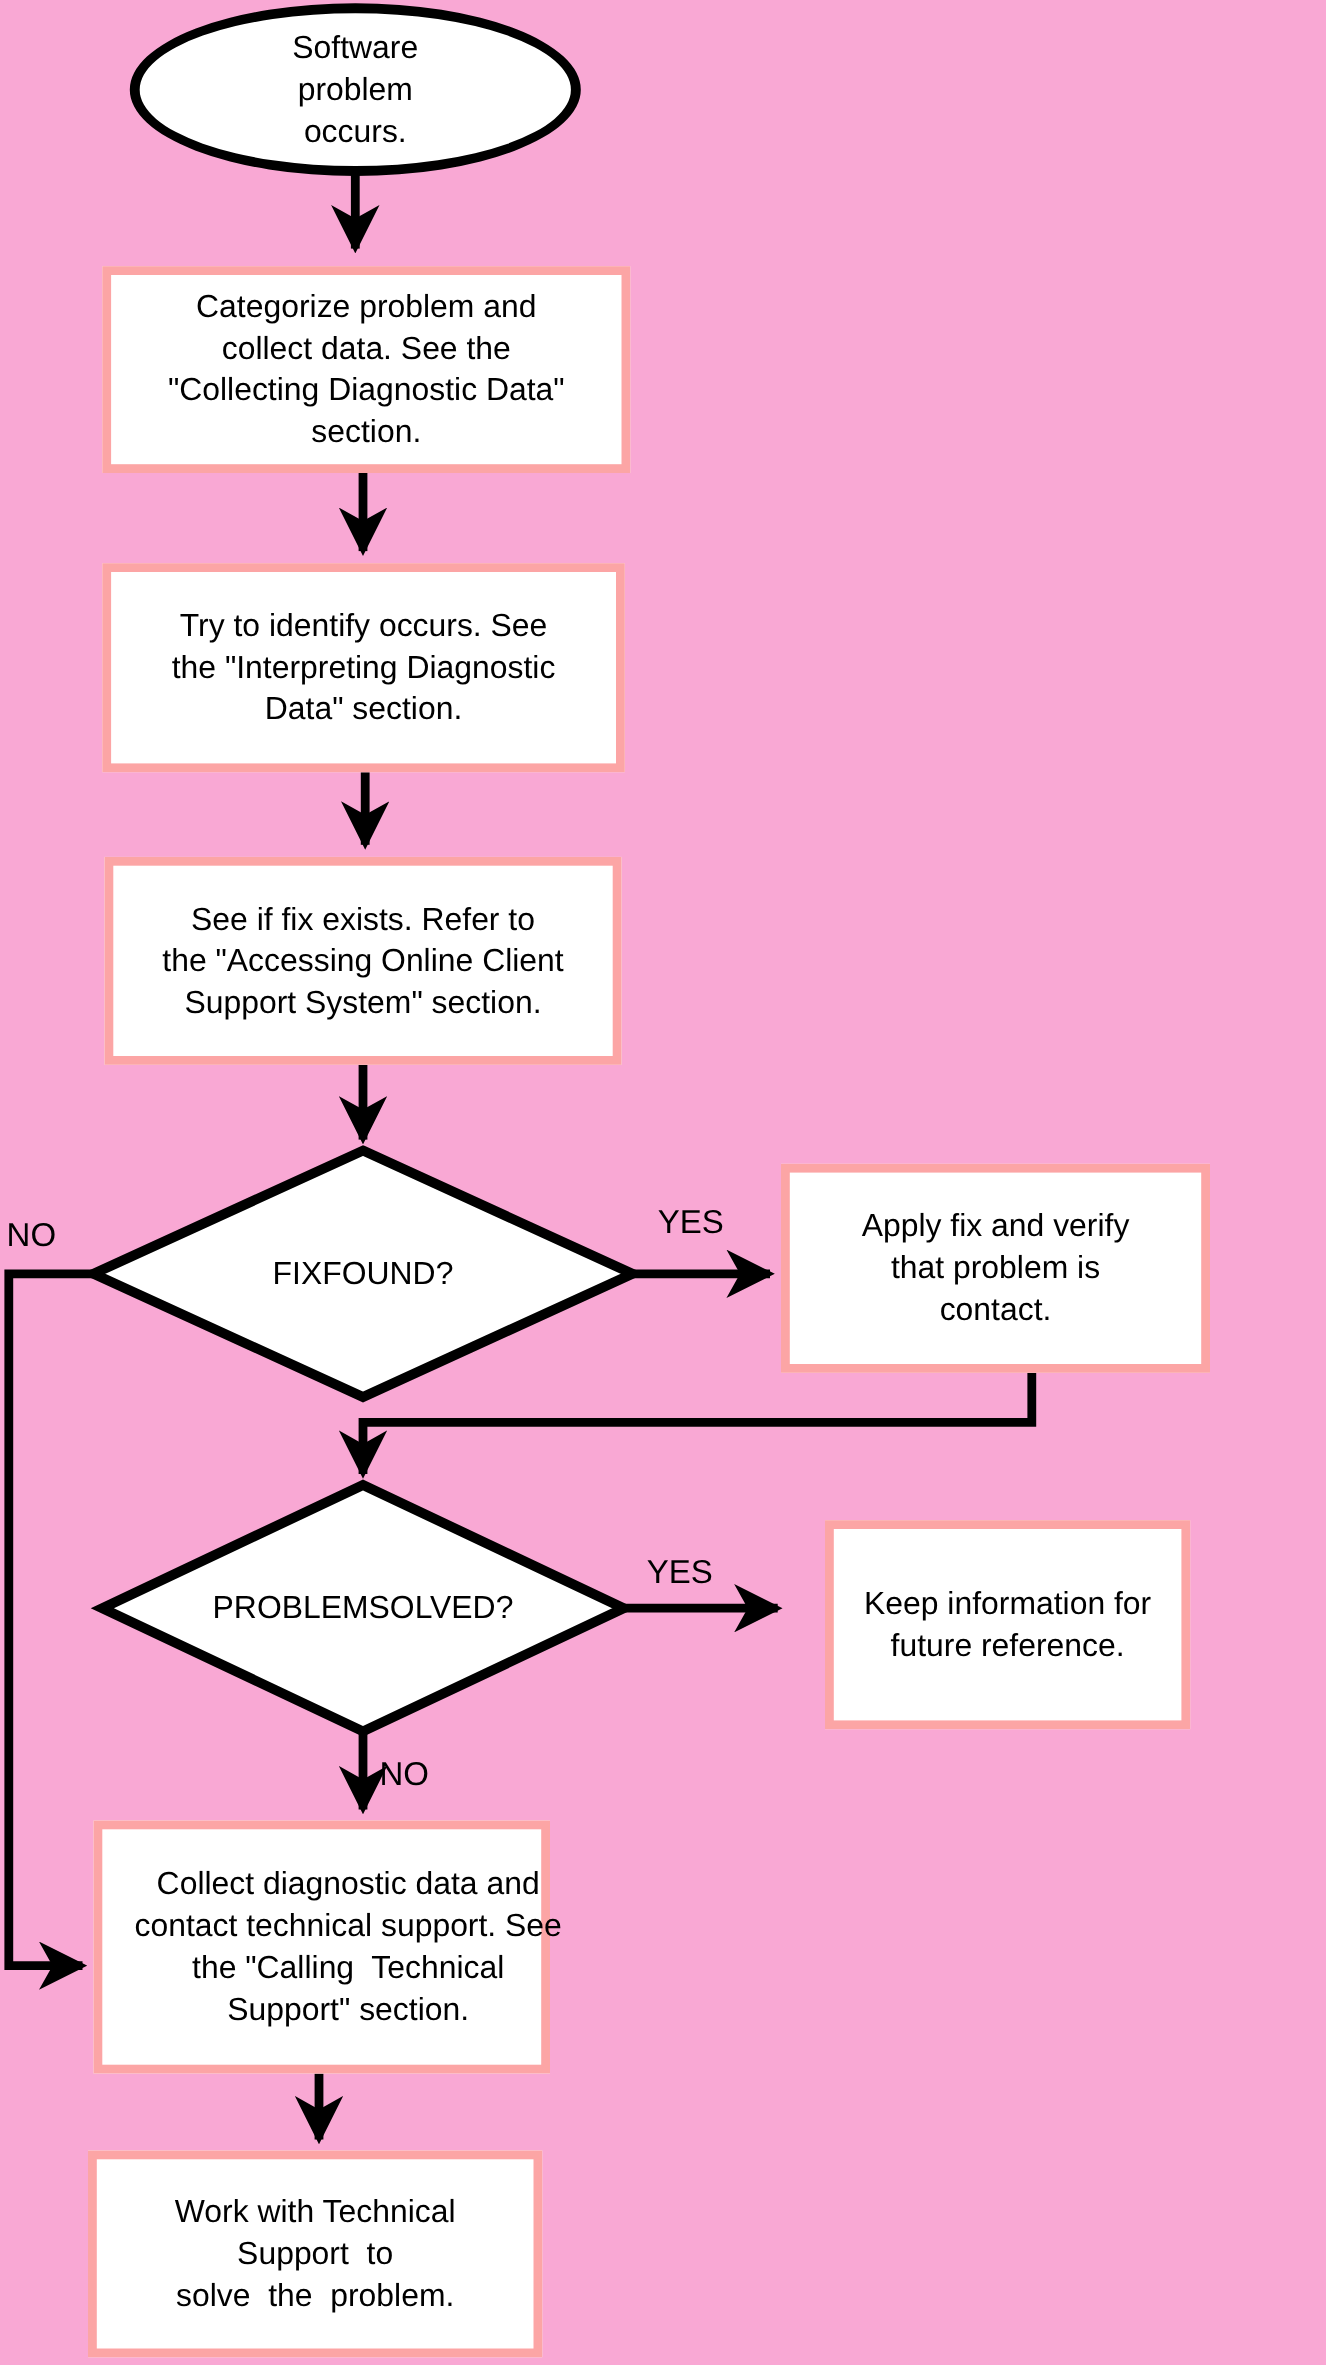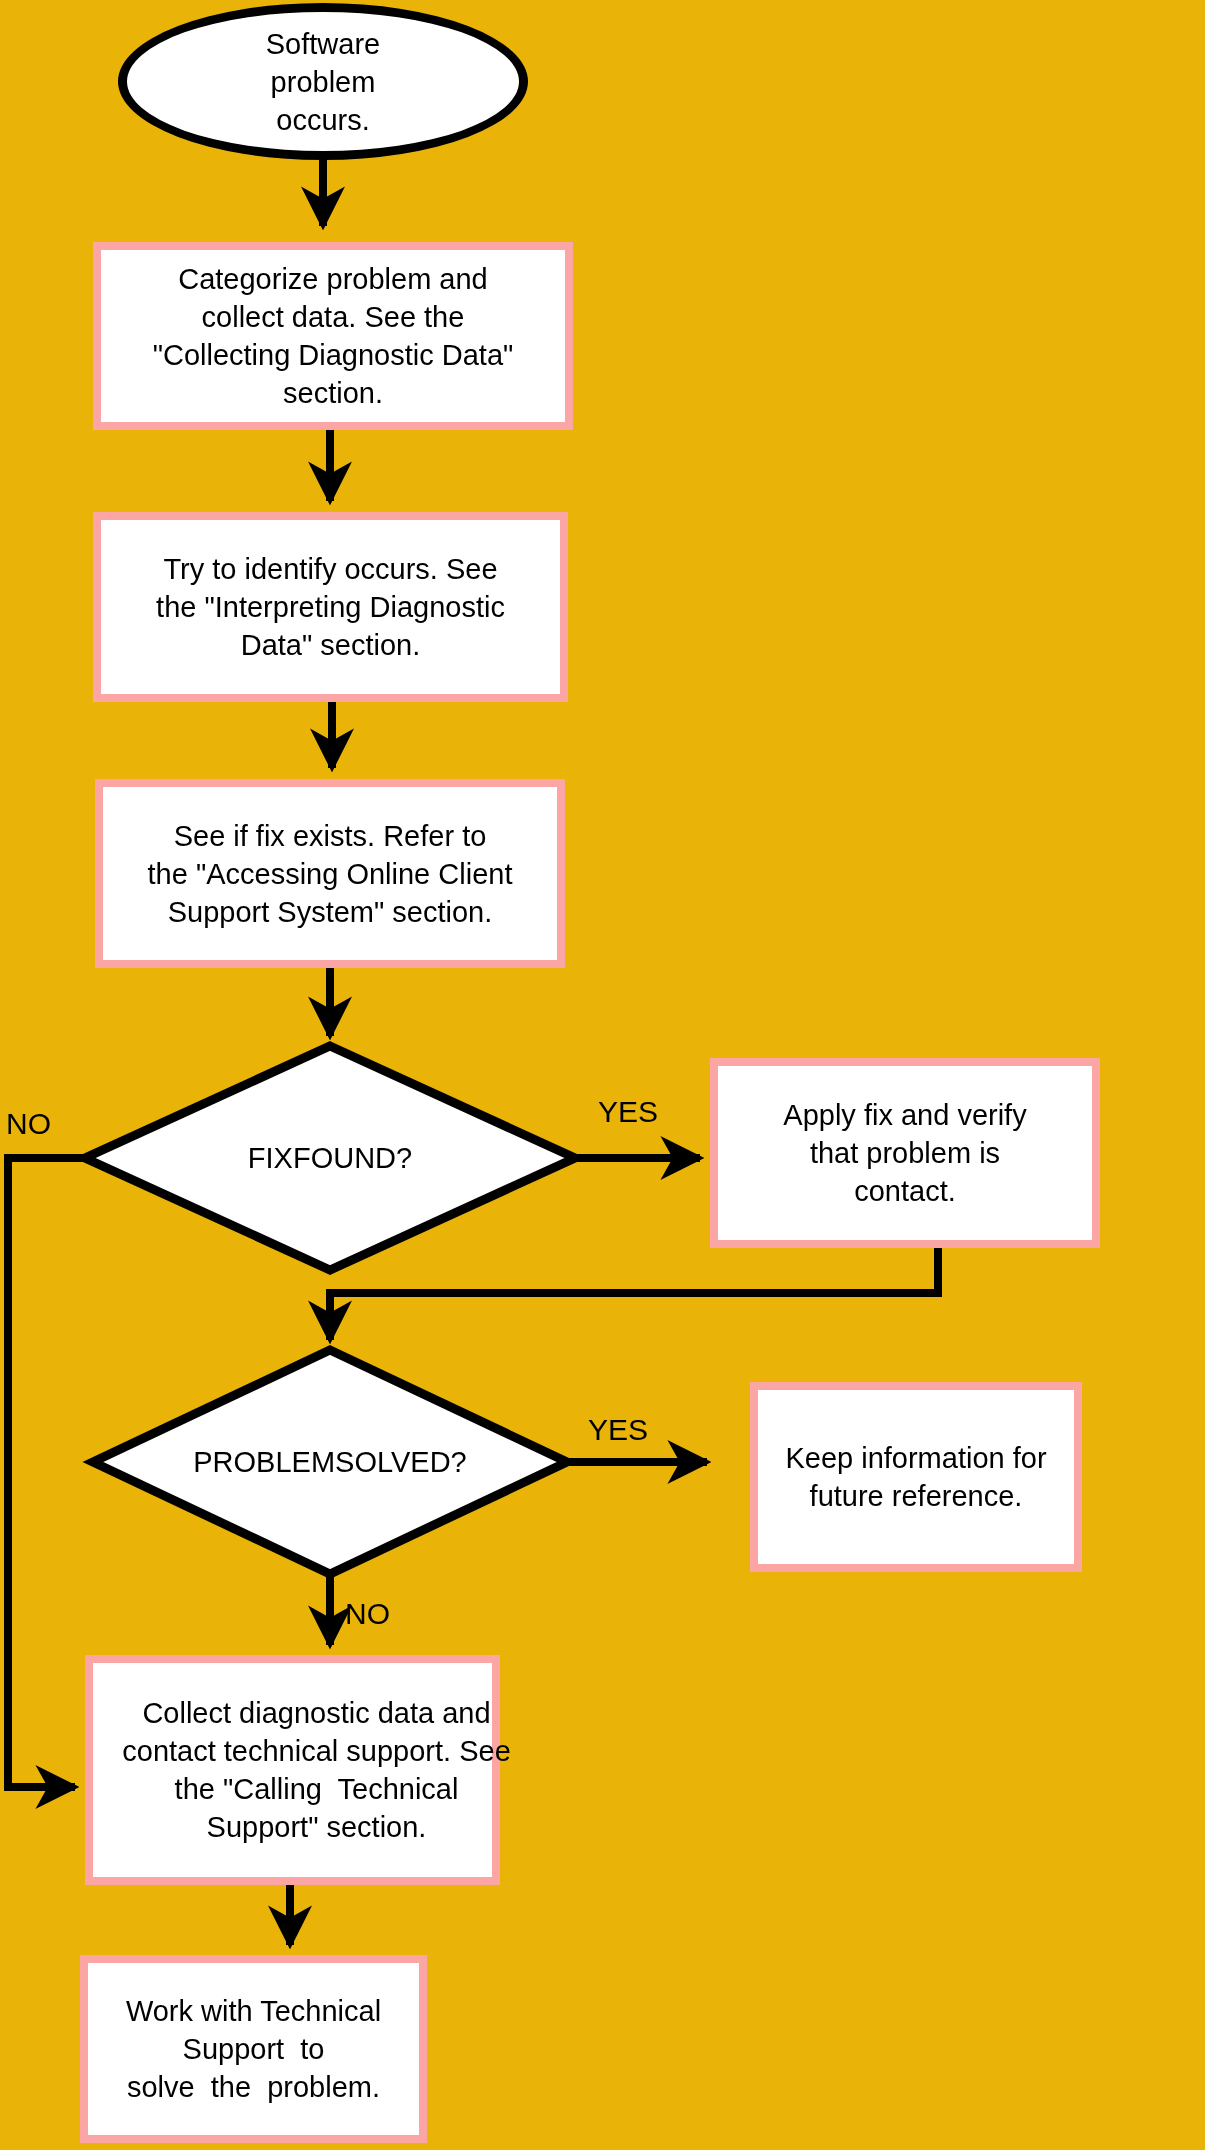--- a/index.html
+++ b/index.html
@@ -1,20 +1,20 @@
 <!DOCTYPE html>
 <html><head>
 <meta charset="utf-8">
 <style>
   html, body { margin: 0; padding: 0; background: #ffffff; }
   .canvas {
     position: relative;
     width: 1205px;
     height: 2150px;
-    background: #eab308;
+    background: #f9a8d4;
     font-family: "Liberation Sans", sans-serif;
     color: #000000;
     overflow: hidden;
   }
   svg.wires { position: absolute; left: 0; top: 0; width: 1205px; height: 2150px; }
   .node {
     position: absolute;
     box-sizing: border-box;
     background: #ffffff;
     display: flex;
@@ -120,21 +120,21 @@
     <div class="tline">future reference.</div>
   </div>
 
   <div class="node process" style="left:85px; top:1655px; width:415px; height:230px;padding-left:48px;">
     <div class="tline">Collect diagnostic data and</div>
     <div class="tline">contact technical support. See</div>
     <div class="tline">the "Calling  Technical</div>
     <div class="tline">Support" section.</div>
   </div>
 
-  <div class="node process" style="left:80px; top:1955px; width:347px; height:188px;">
+  <div class="node process" style="left:80px; top:1955px; width:413px; height:188px;">
     <div class="tline">Work with Technical</div>
     <div class="tline">Support  to</div>
     <div class="tline">solve  the  problem.</div>
   </div>
 
   <div class="edge-label" style="left:598px; top:1096px;">YES</div>
   <div class="edge-label" style="left:6px; top:1108px;">NO</div>
   <div class="edge-label" style="left:588px; top:1414px;">YES</div>
   <div class="edge-label" style="left:345px; top:1598px;">NO</div>
 

